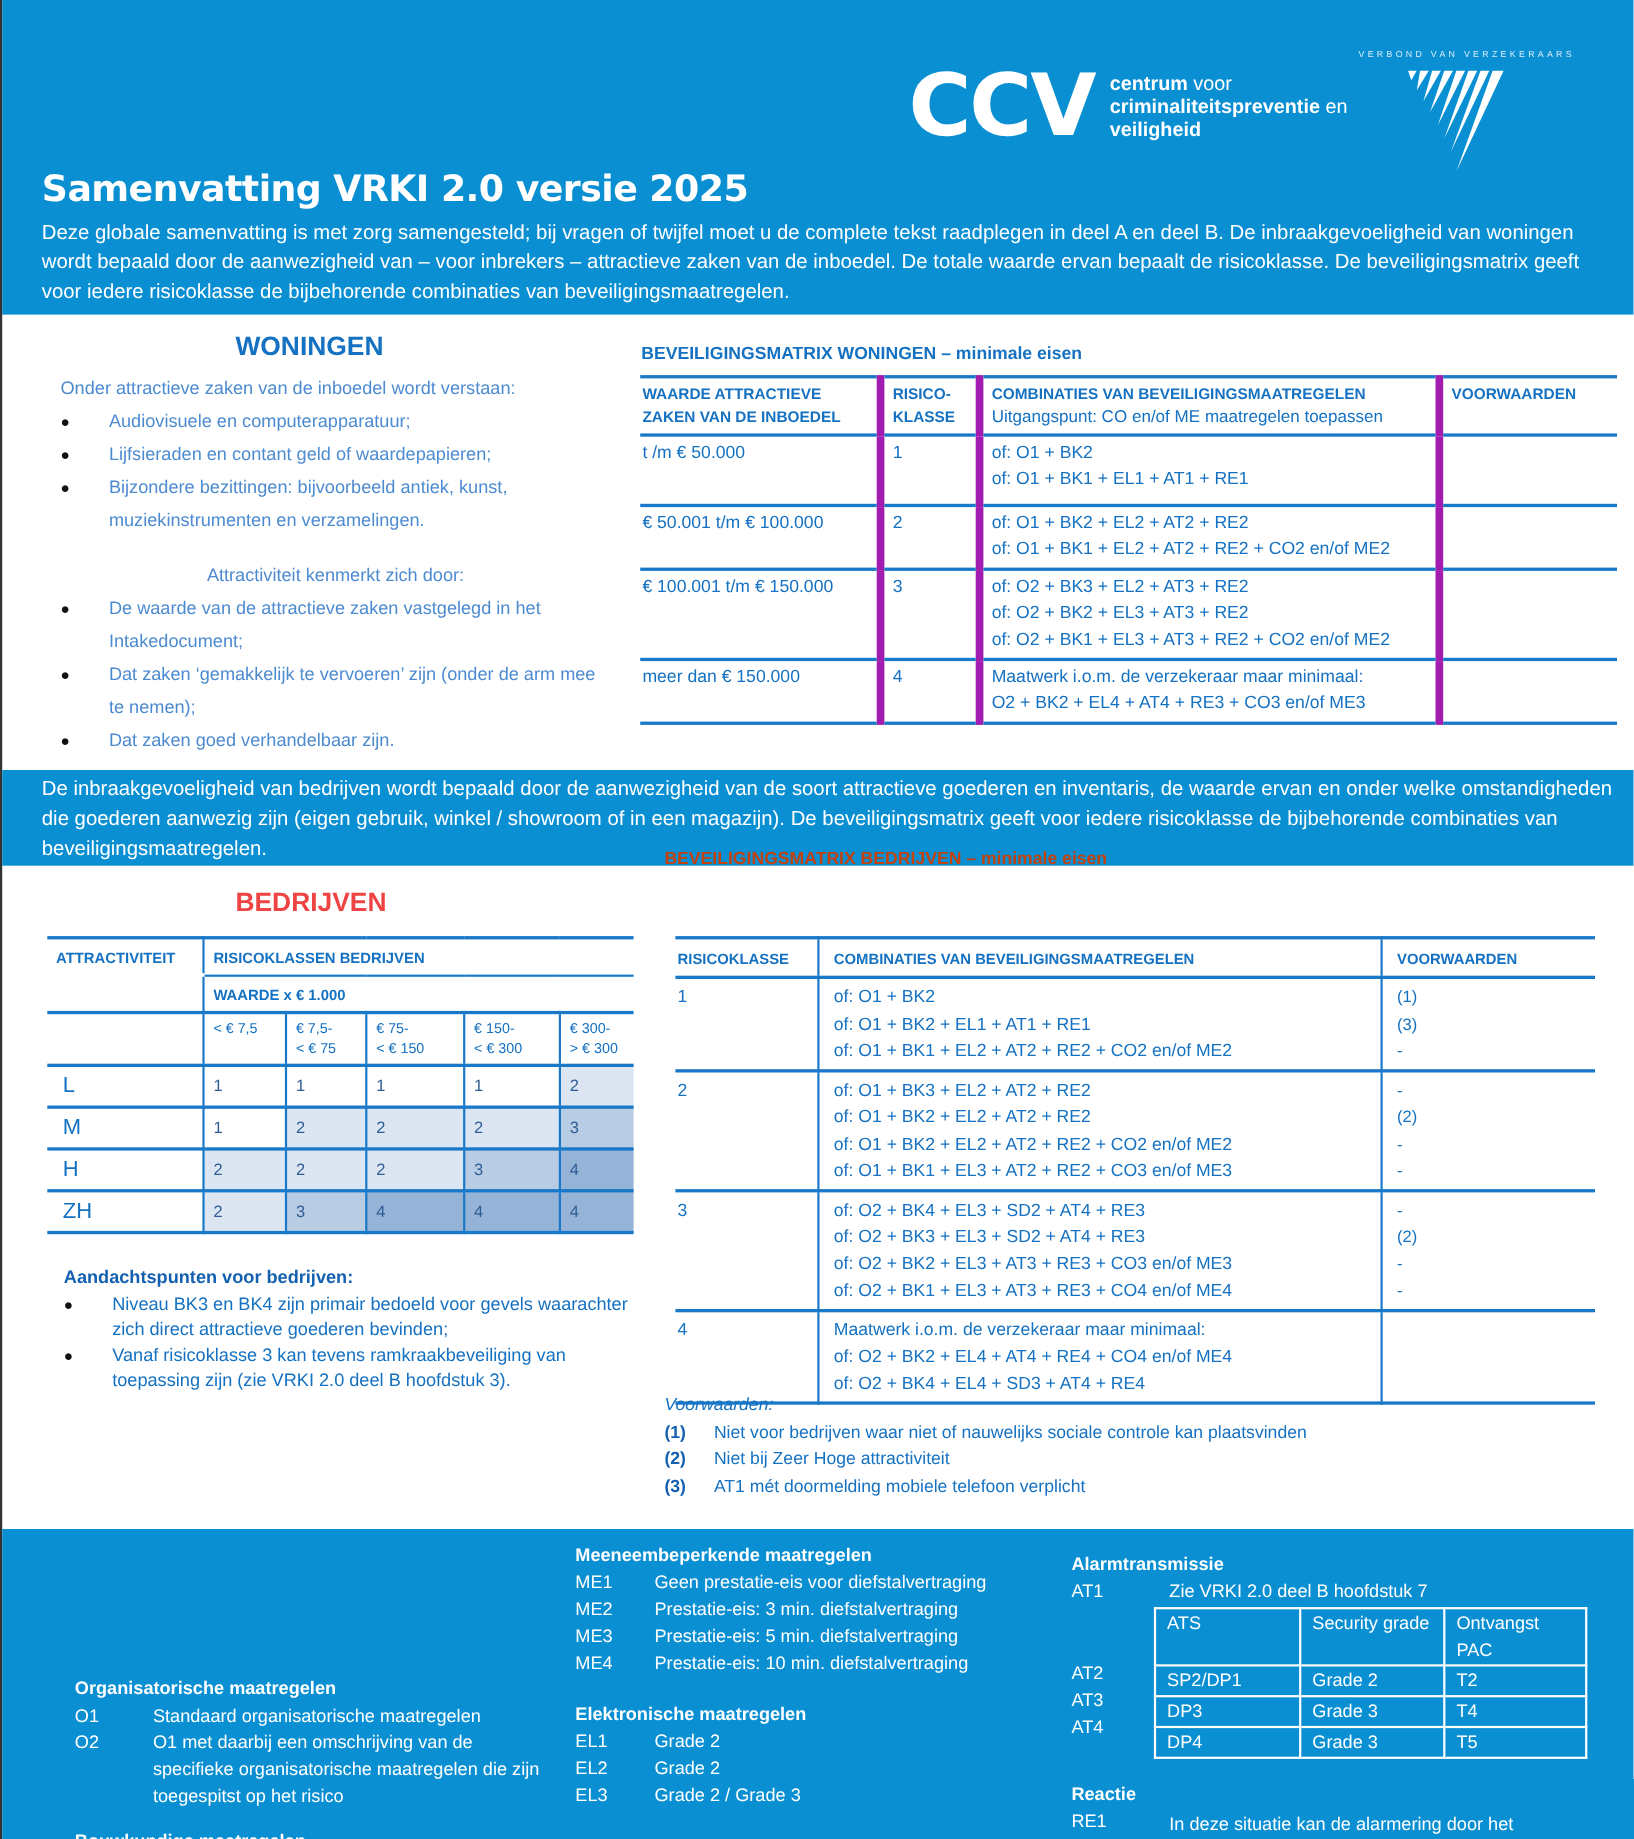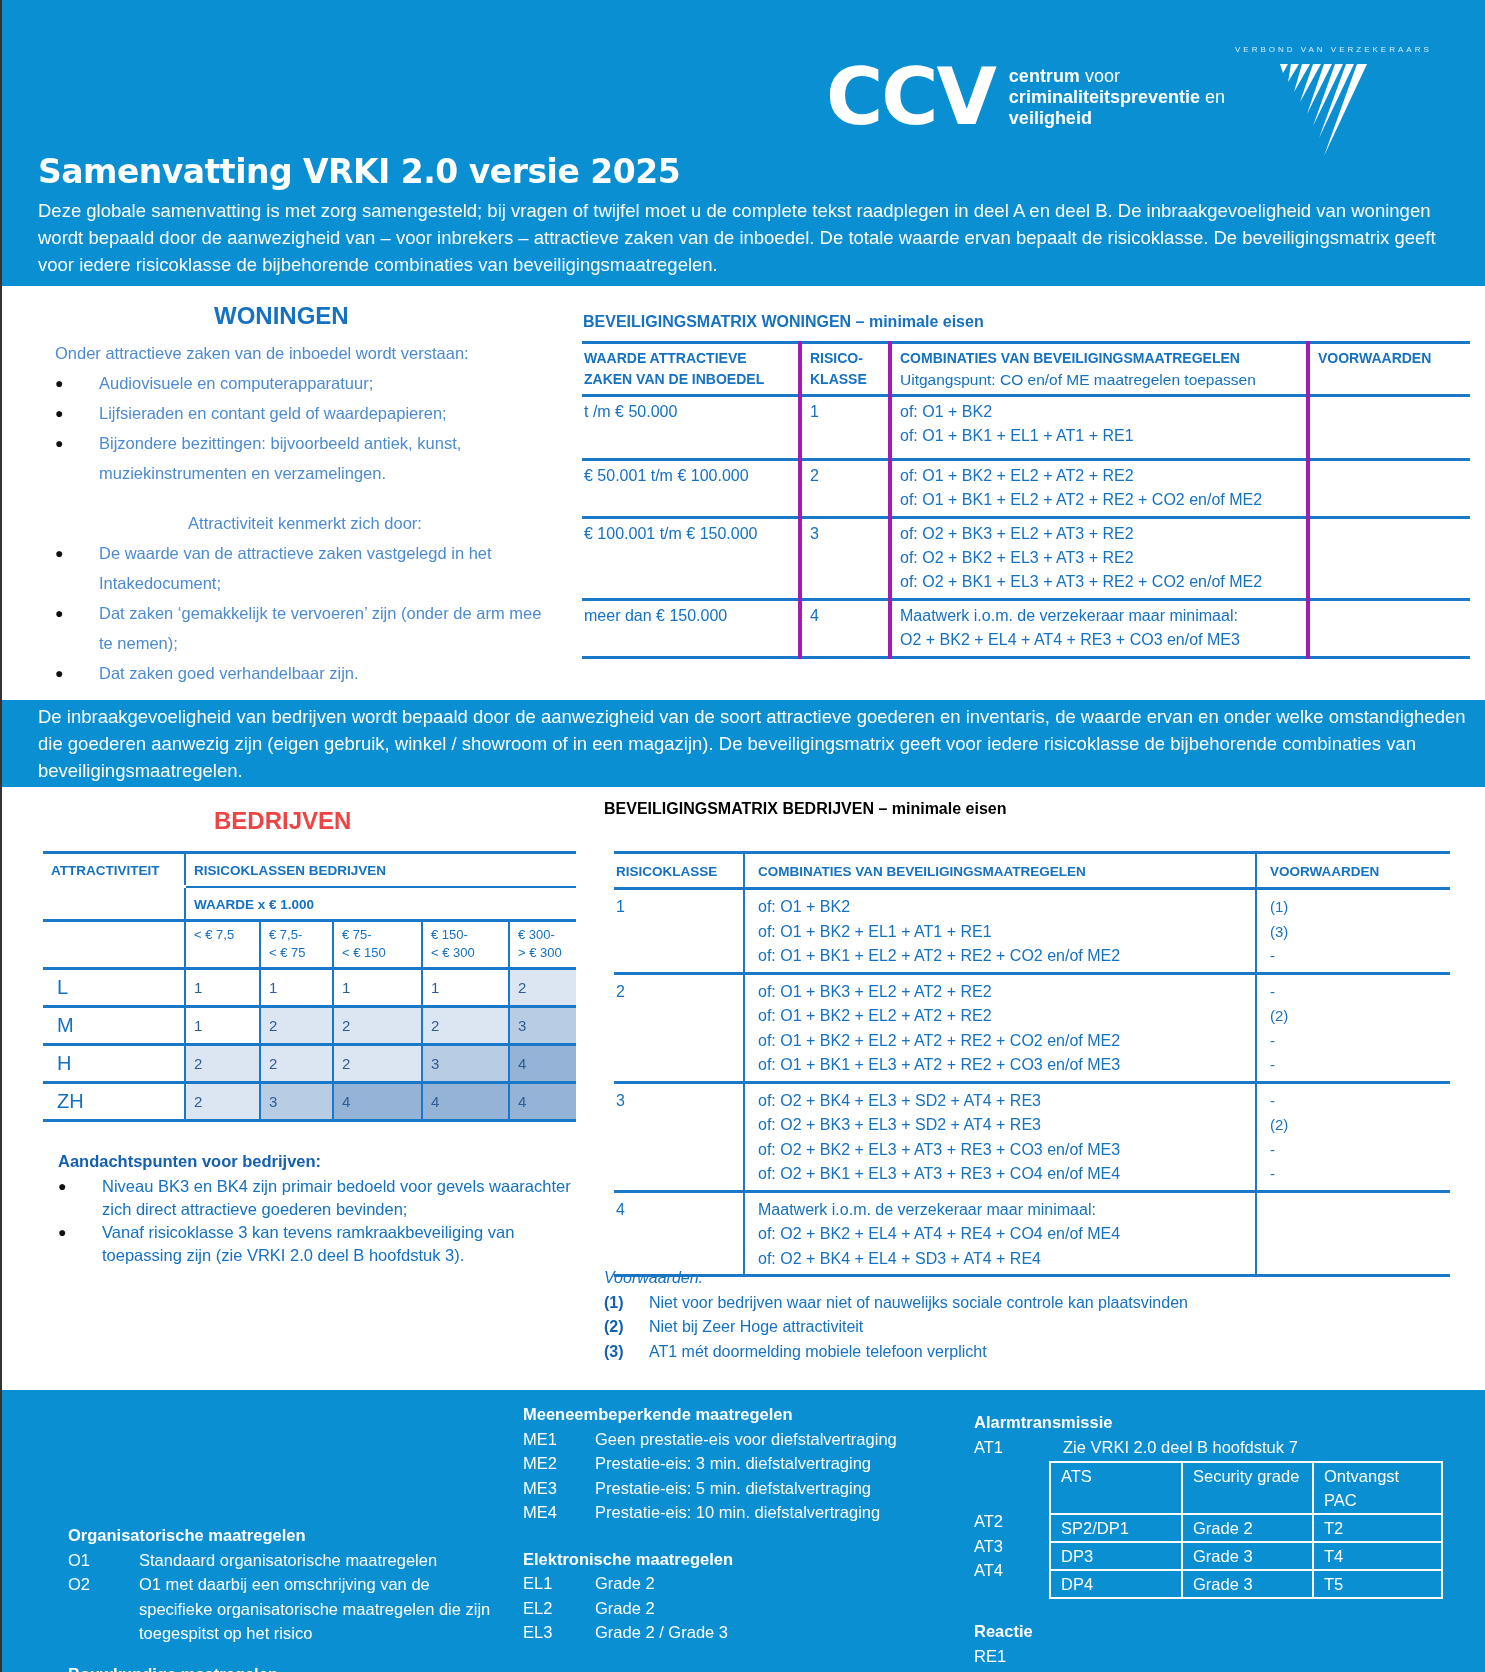--- a/index.html
+++ b/index.html
@@ -30,42 +30,42 @@
   .bul .dot { width: 44px; flex: none; color: #111; font-size: 14px; }
   .bul .txt { flex: 1; }
 
   .wm-title { position: absolute; left: 581px; top: 313px; font-size: 16px; font-weight: bold; color: #1571c1; }
   table.wm { position: absolute; left: 580px; top: 341px; width: 888px; border-collapse: collapse; font-size: 16px; color: #1571c1; }
   table.wm th, table.wm td { text-align: left; vertical-align: top; padding: 3px 2px 4px 2px; line-height: 24px; }
   table.wm th { font-size: 14px; font-weight: bold; line-height: 21px; padding-top: 4px; }
   table.wm th .sub { font-weight: normal; font-size: 15.5px; display: block; }
   table.wm tr { border-top: 3px solid #1a78c8; }
   table.wm tr:last-child { border-bottom: 3px solid #1a78c8; }
-  table.wm td + td, table.wm th + th { border-left: 4px solid #a21caf; padding-left: 8px; }
+  table.wm td + td, table.wm th + th { border-left: 7px solid #a21caf; padding-left: 8px; }
 
   
   .bed-band { position: absolute; left: 0; top: 700px; width: 1485px; height: 87px; padding: 3px 0 0 36px; font-size: 18.5px; line-height: 27px; }
 
   
   .bed-heading { position: absolute; left: 212px; top: 807px; font-size: 24px; font-weight: bold; color: #ef4444; }
   table.rk { position: absolute; left: 41px; top: 851px; width: 533px; border-collapse: collapse; color: #1571c1; font-size: 14px; }
   table.rk td { padding: 4px 8px; vertical-align: top; }
   table.rk .hdr td { font-weight: bold; font-size: 13.5px; height: 34px; padding-top: 9px; }
   table.rk .rng td { font-size: 13px; line-height: 18px; height: 48px; }
   table.rk .row td { height: 38px; font-size: 15px; vertical-align: middle; color: #2e5d95; }
   table.rk .row td.lab { font-size: 20px; color: #1571c1; padding-left: 14px; }
   table.rk tr { border-top: 3px solid #1a78c8; }
   table.rk td.vl { border-left: 2px solid #1a78c8; margin-top: 48px; }
   .c1 { background: #ffffff; } .c2 { background: #dce6f2; } .c3 { background: #b8cce4; } .c4 { background: #95b3d7; }
 
   .aand { position: absolute; left: 56px; top: 1150px; width: 520px; font-size: 16.5px; line-height: 23px; color: #1571c1; }
   .aand .head { font-weight: bold; color: #1460b0; margin-bottom: 2px; }
   .aand .bul .dot { width: 44px; }
 
-  .bm-title { position: absolute; left: 602px; top: 800px; font-size: 16px; font-weight: bold; color: #000000; }
+  .bm-title { position: absolute; left: 602px; top: 772px; font-size: 16px; font-weight: bold; color: #c2410c; }
   table.bm { position: absolute; left: 612px; top: 851px; width: 836px; border-collapse: collapse; color: #1571c1; font-size: 16px; }
   table.bm th { text-align: left; font-size: 13.5px; font-weight: bold; padding: 10px 2px 8px 2px; margin-top: 40px; }
   table.bm td { vertical-align: top; padding: 5px 2px 3px 2px; line-height: 24.5px; }
   table.bm tr { border-top: 3px solid #1a78c8; }
   table.bm tr:last-child { border-bottom: 3px solid #1a78c8; }
   table.bm td + td, table.bm th + th { border-left: 2px solid #1a78c8; padding-left: 13px; }
   table.bm td.vw { font-size: 15px; }
 
   .vw-notes { position: absolute; left: 602px; top: 1266px; font-size: 16px; line-height: 24.5px; color: #1571c1; }
   .vw-notes .head { font-style: italic; }
@@ -474,16 +474,17 @@
       <td>Grade 3</td>
       <td>T5</td>
     </tr>
   </tbody>
     </table>
 
   <div class="leg" style="left:972px; top:1619px; width:500px;">
     <div class="head">Reactie</div>
     <div class="row">
         <span class="code" style="width:89px">RE1</span>
+        <span class="desc" style="padding-top:3px">In deze situatie kan de alarmering door het</span>
       </div>
   </div>
 
 </div>
 
 </body></html>

